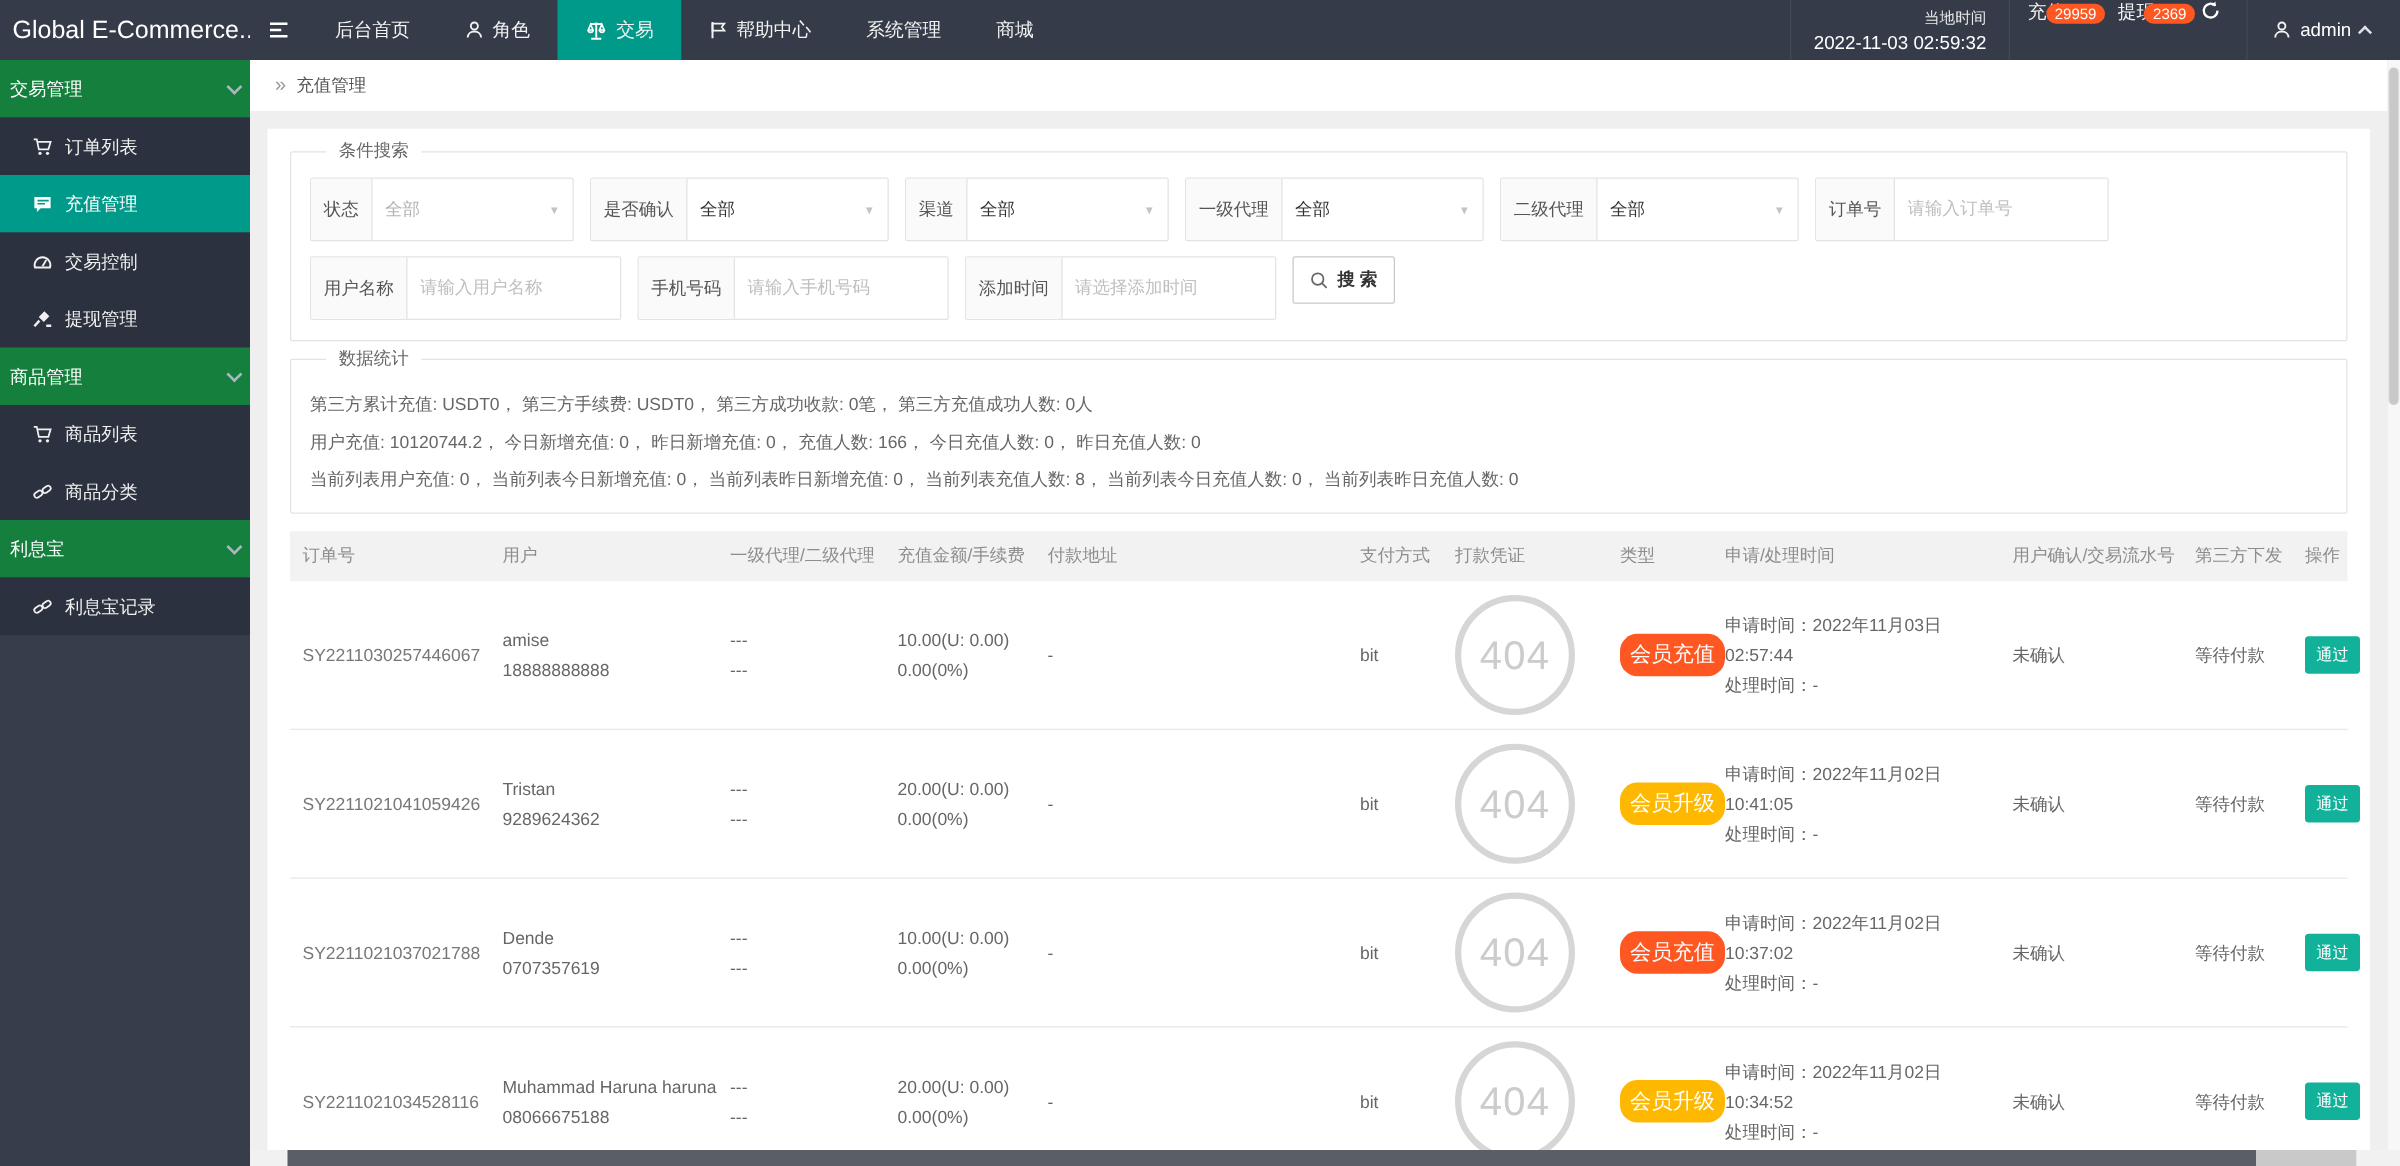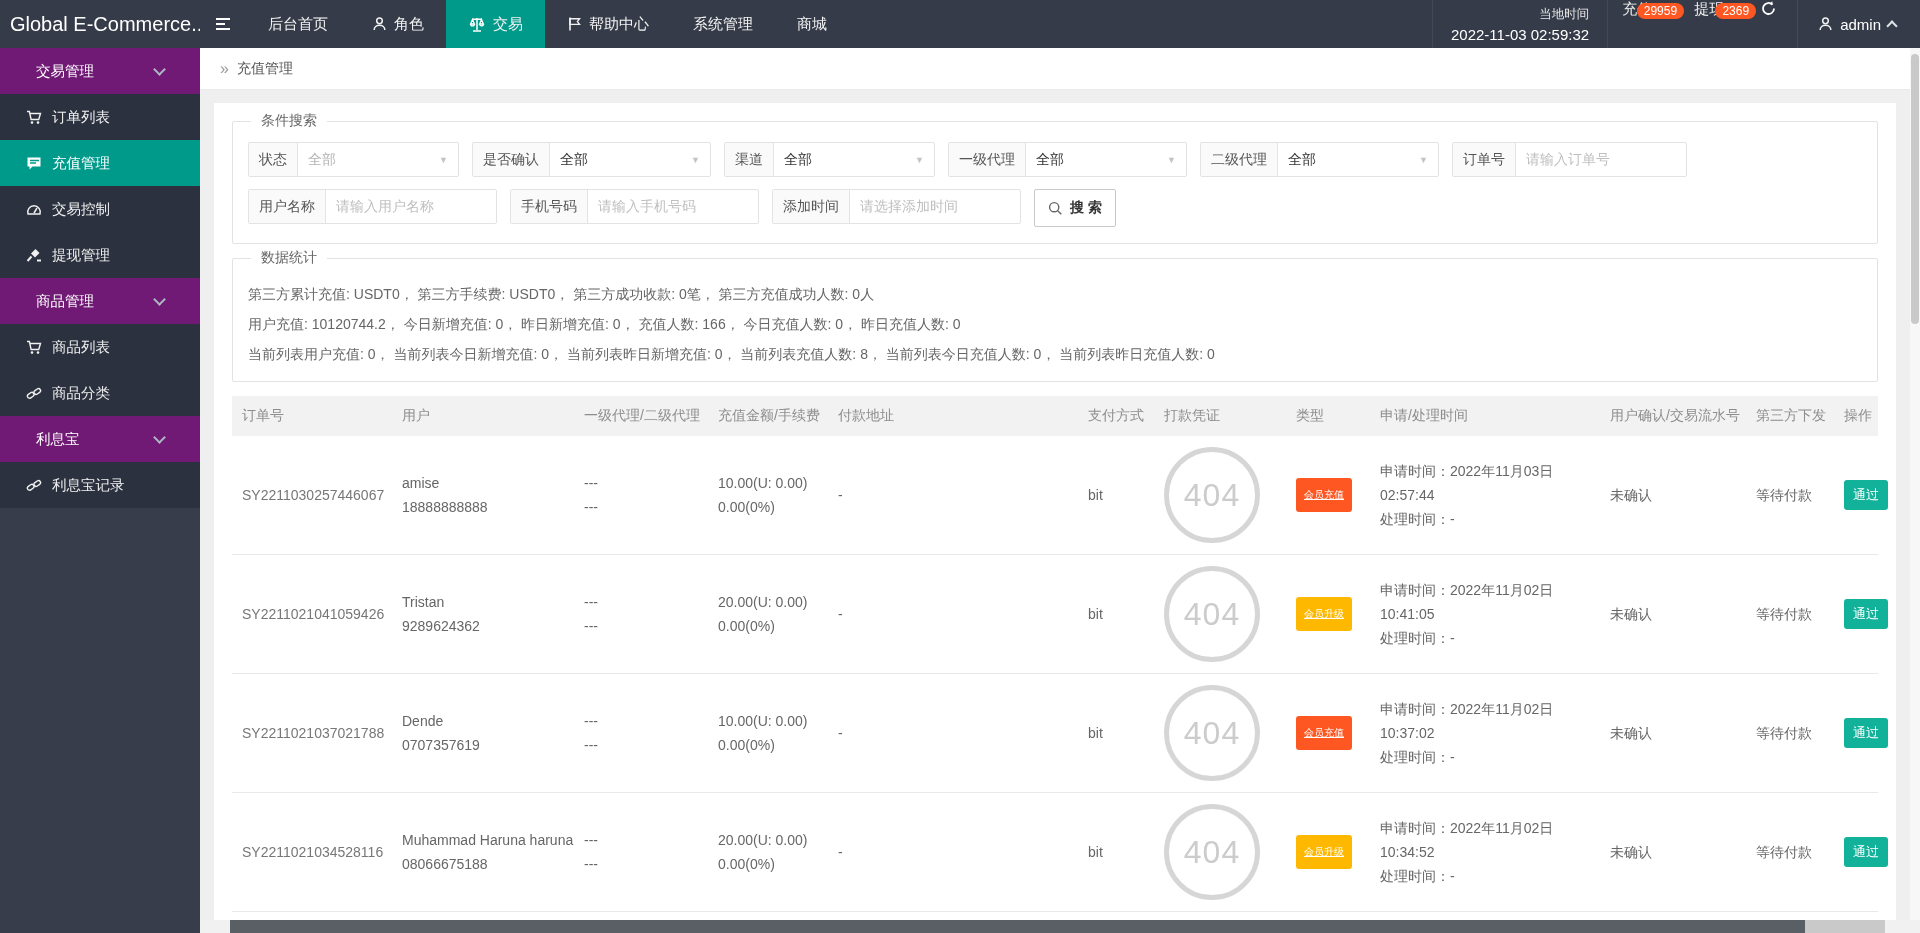--- a/index.html
+++ b/index.html
@@ -27,41 +27,41 @@
     line-height:16px; padding:0 7px; border-radius:9px; z-index:2; white-space:nowrap; }
   .tool-refresh { padding:0 20px; border-right:1px solid #434a57; }
   .user-block { display:flex; align-items:center; gap:7px; padding:0 24px 0 20px; font-size:15px; cursor:pointer; }
   .chev-up { width:8px; height:8px; border-left:2px solid #dfe3e8; border-top:2px solid #dfe3e8;
     transform:rotate(45deg); margin-top:4px; }
   .chev-down { width:9px; height:9px; border-right:2px solid #aeb6c2; border-bottom:2px solid #aeb6c2;
     transform:rotate(45deg); margin-bottom:4px; }
 
   
   .sidebar { position:fixed; top:48px; left:0; width:200px; bottom:0; background:#373d4a; z-index:40; }
-  .side-group-title { height:46px; display:flex; align-items:center; padding:0 36px; background:#701a75;
+  .side-group-title { height:46px; display:flex; align-items:center; padding:0 8px; background:#15803d;
     color:#fff; font-size:14.5px; cursor:pointer; }
   .side-group-title .chev-down { margin-left:auto; }
   .side-item { height:46px; display:flex; align-items:center; gap:10px; padding:0 12px 0 26px;
     background:#2b313e; color:#f0f0f0; font-size:14.5px; cursor:pointer; }
   .side-item.active { background:#009a8b; color:#fff; }
   .side-item svg { flex:0 0 auto; }
 
   
   .content { position:absolute; top:48px; left:200px; width:1710px; bottom:13px; overflow:hidden; background:#efefef; }
   .breadcrumb-bar { height:42px; background:#fff; display:flex; align-items:center; padding-left:20px;
     color:#555; font-size:14px; border-bottom:1px solid #eaeaea; }
   .crumb-arrows { color:#9a9a9a; font-size:16px; margin-right:8px; }
   .panel { margin:13px 14px 0 14px; background:#fff; padding:18px 18px 0 18px; min-height:860px; }
 
   .fieldset { position:relative; border:1px solid #e3e3e3; border-radius:2px; margin-bottom:14px; padding:20px 15px 12px 15px; }
-  .fieldset > .legend { position:absolute; top:-10px; left:18px; background:#fff; padding:0 10px;
+  .fieldset > .legend { position:absolute; top:-10px; left:28px; background:#fff; padding:0 10px;
     color:#666; font-size:14px; }
 
   .form-rows { display:flex; flex-wrap:wrap; gap:12px 13px; padding-bottom:4px; }
-  .ctrl { display:flex; align-items:stretch; border:1px solid #e3e3e3; border-radius:2px; height:35px; background:#fff; }
+  .ctrl { display:flex; align-items:stretch; border:1px solid #e3e3e3; border-radius:2px; height:51px; background:#fff; }
   .ctrl-label { display:flex; align-items:center; padding:0 10px; background:#fafafa; color:#555;
     border-right:1px solid #e3e3e3; white-space:nowrap; }
   .ctrl-field { display:flex; align-items:center; padding:0 10px; position:relative; }
   .sel-field { width:160px; cursor:pointer; }
   .sel-value { color:#333; }
   .sel-value.muted { color:#b3b3b3; }
   .sel-caret { position:absolute; right:10px; color:#c3c3c3; font-size:9px; }
   .ctrl input { border:none; outline:none; width:150px; height:100%; font-size:14px; color:#333;
     font-family:Liberation Mono, monospace; background:transparent; }
   .ctrl input::placeholder { color:#bfbfbf; }
@@ -71,21 +71,21 @@
   .stats-line { color:#666; font-size:14px; line-height:30px; white-space:nowrap; }
 
   
   .grid-cols { display:grid; grid-template-columns:160px 182px 134px 120px 250px 76px 132px 84px 230px 146px 88px 1fr; }
   .thead { background:#f2f2f2; height:40px; align-items:center; color:#8d8d8d; font-size:14px; margin-top:4px; }
   .thead .th { padding-left:10px; white-space:nowrap; overflow:hidden; }
   .trow { min-height:119px; align-items:center; border-bottom:1px solid #e8e8e8; color:#666; font-size:14px; }
   .trow .td { padding-left:10px; line-height:24px; }
   .circle404 { width:96px; height:96px; border:5px solid #d6d6d6; border-radius:50%;
     display:flex; align-items:center; justify-content:center; color:#ccc; font-size:32px; letter-spacing:1px; }
-  .type-badge { display:inline-block; padding:5px 8px; border-radius:3px; color:#fff; font-size:10px; white-space:nowrap;text-decoration:underline; }
+  .type-badge { display:inline-block; padding:5px 8px; border-radius:14px; color:#fff; font-size:17px; white-space:nowrap; }
   .pass-btn { border:none; background:#12b29a; color:#fff; font-size:13px; padding:6px 9px;
     border-radius:3px; cursor:pointer; font-family:inherit; white-space:nowrap; }
   .c-order { color:#777; }
 
   
   .vscroll { position:fixed; top:48px; right:0; width:10px; bottom:13px; background:#f7f7f7; z-index:60; }
   .vscroll .thumb { position:absolute; top:6px; left:1px; width:8px; height:270px; background:#c9c9c9; border-radius:4px; }
   .hscroll { position:fixed; left:200px; bottom:0; width:1720px; height:13px; background:#f1f1f1; z-index:60; }
   .hscroll .thumb { position:absolute; left:30px; top:0; width:1575px; height:13px; background:#5a5f66; }
   .hscroll .thumb2 { position:absolute; left:1605px; top:0; width:80px; height:13px; background:#c9c9c9; }

